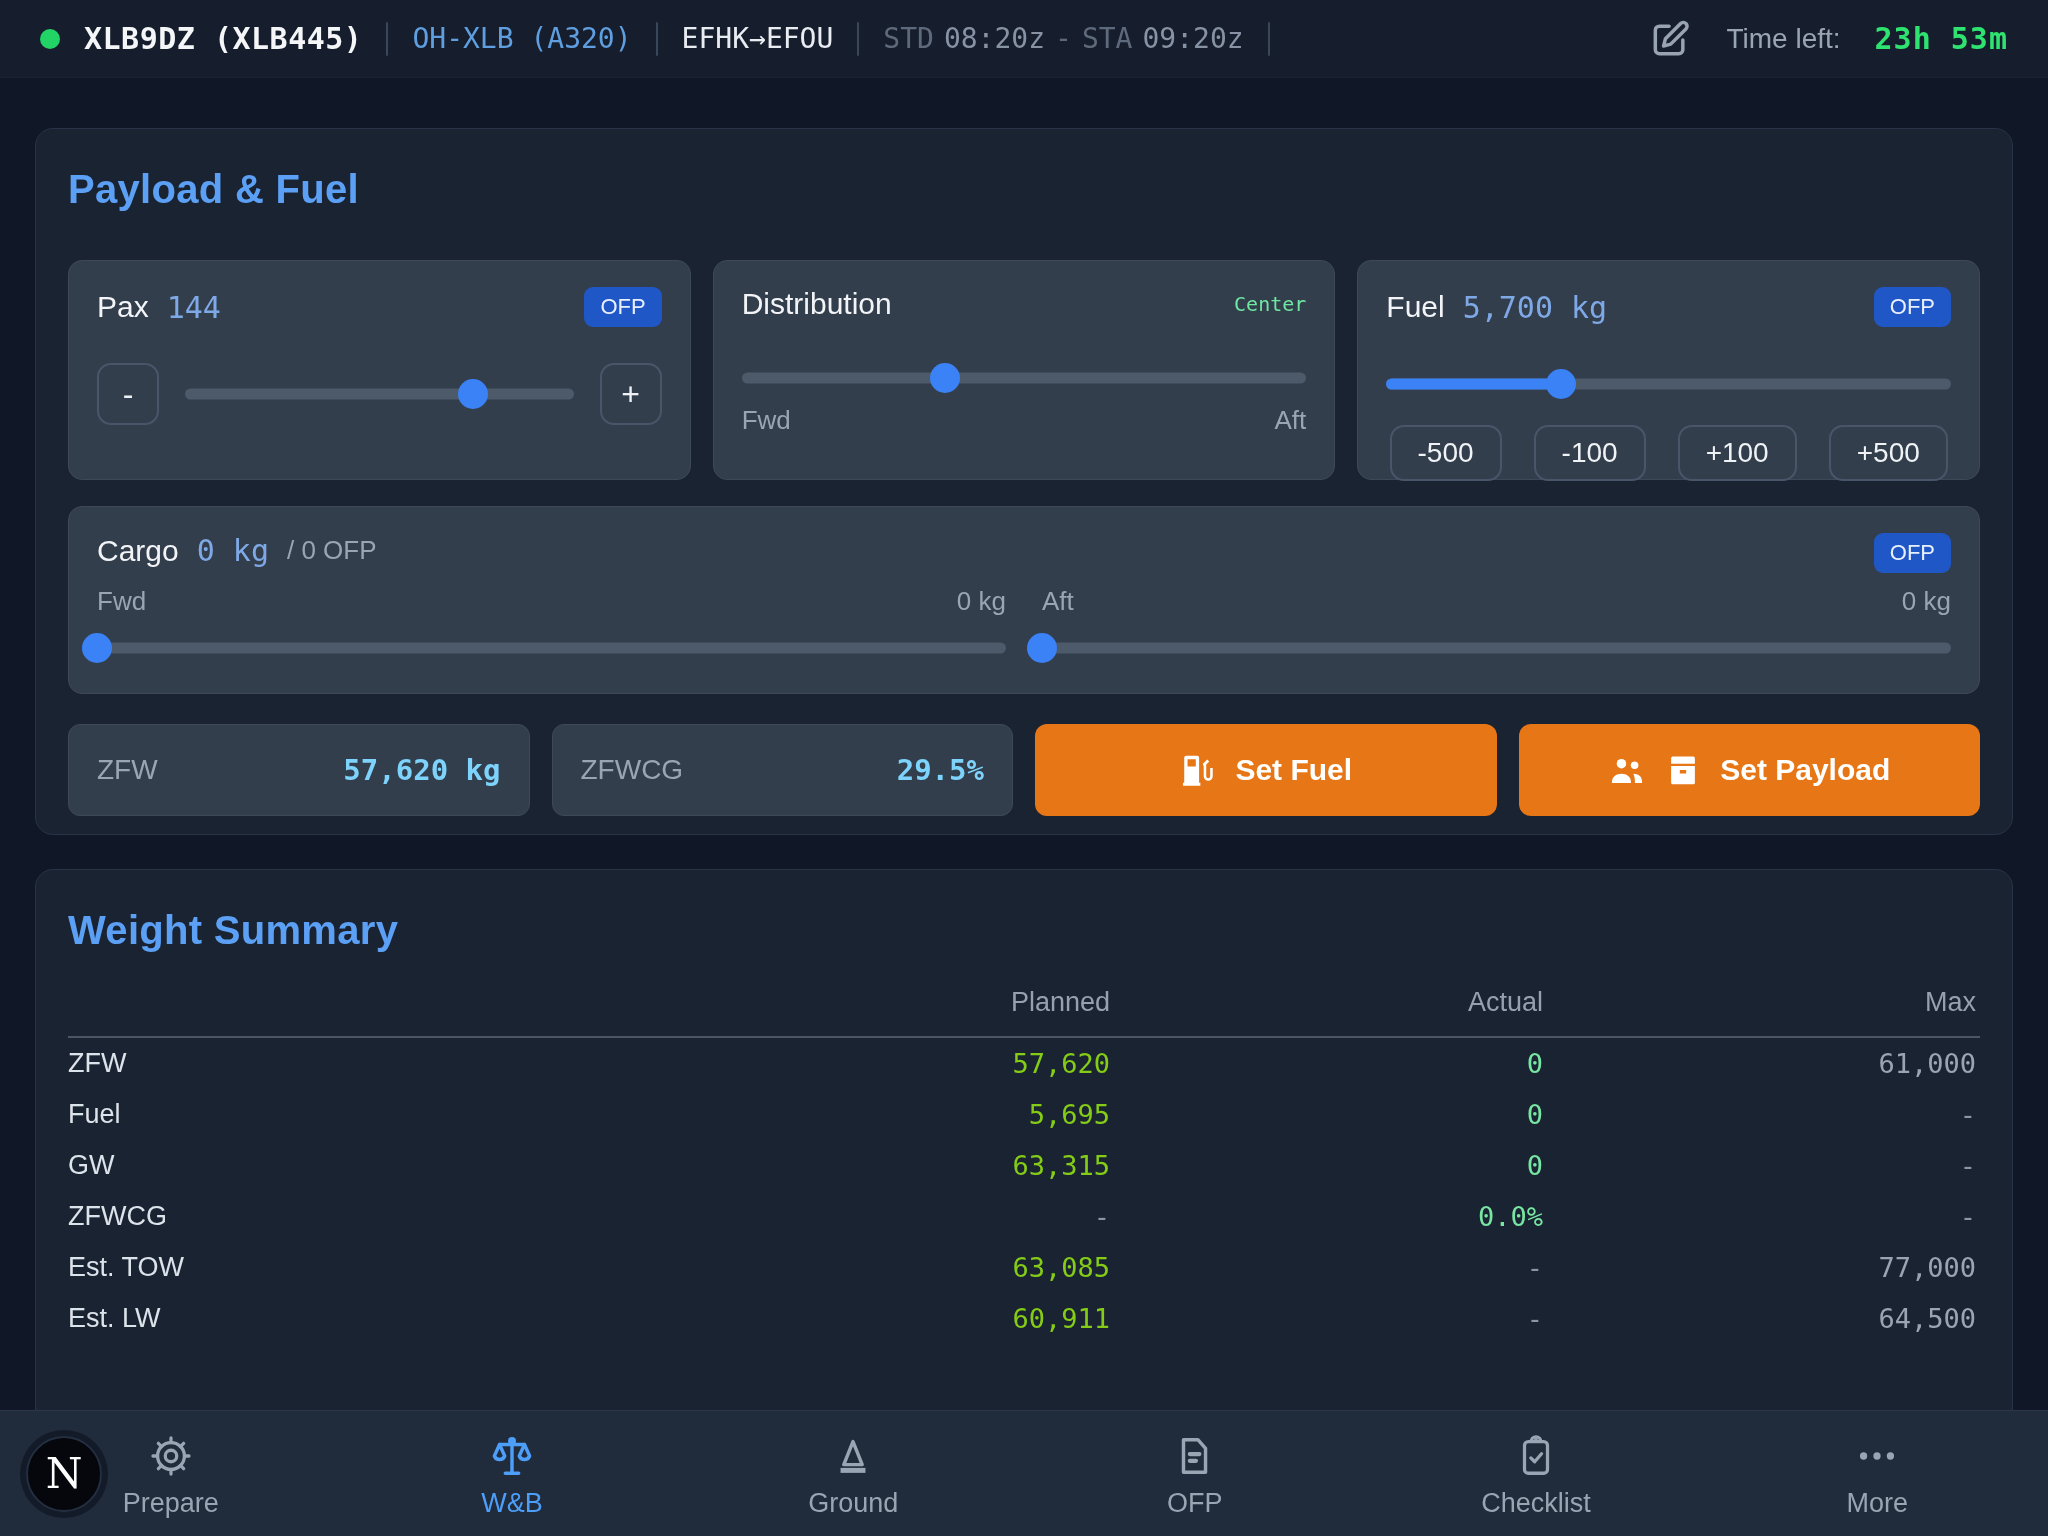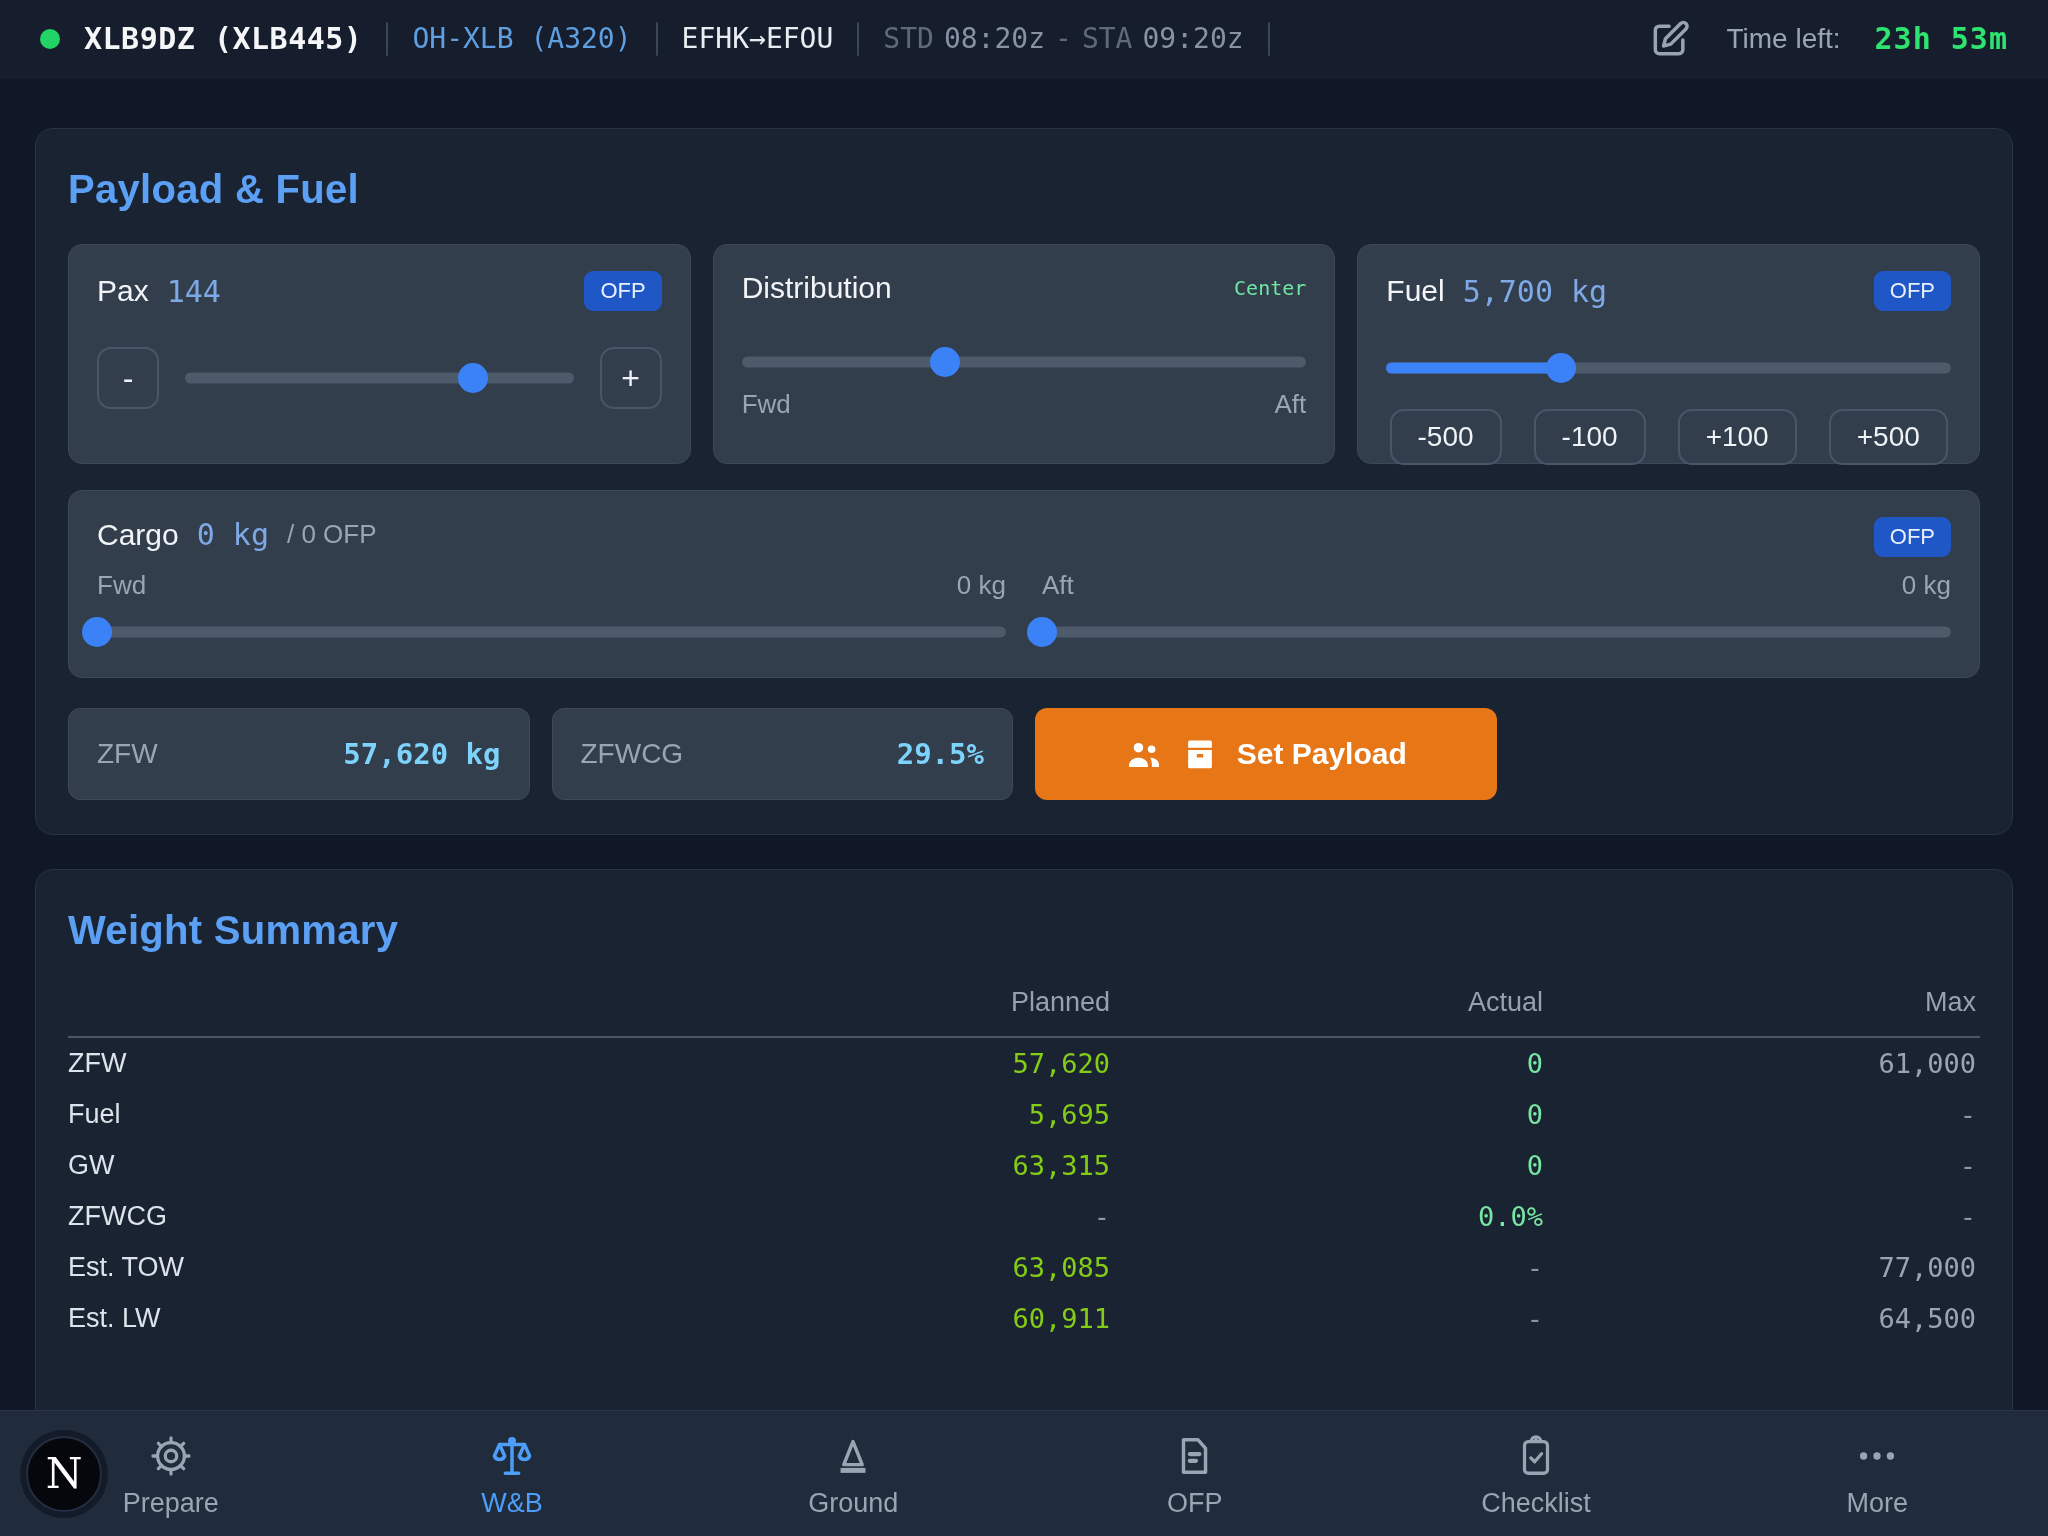--- a/index.html
+++ b/index.html
@@ -38,21 +38,21 @@
   .content { padding:0 35px; }
   .card {
     background:#1a2332; border:1px solid #283348; border-radius:18px;
     padding:38px 32px 32px 32px;
   }
   .card-payload { margin-top:50px; height:707px; }
   .card-weights { margin-top:34px; height:569px; }
   .card-title { color:#5ba0f5; font-size:40px; font-weight:bold; letter-spacing:.3px; }
 
   
-  .tiles-row { display:grid; grid-template-columns:repeat(3,1fr); gap:22px; margin-top:32px;border-radius:26px; }
+  .tiles-row { display:grid; grid-template-columns:repeat(3,1fr); gap:22px; margin-top:48px;border-radius:26px; }
   .tile {
     background:#333e4d; border:1px solid #3d4958; border-radius:14px;
     padding:26px 28px; height:220px; position:relative;
   }
   .tile-head { display:flex; align-items:center; gap:18px; }
   .tile-label { font-size:30px; color:#f2f4f7; }
   .tile-value { font-size:30px; color:#7fa9e6; }
   .tile-suffix { font-size:26px; color:#9aa5b4; }
   .green-value { margin-left:auto; font-size:20px; color:#6ee7a0; }
   .ofp-badge {
@@ -280,20 +280,26 @@
         <div class="stat-tile">
           <span class="stat-label">ZFW</span>
           <span class="stat-value mono">57,620 kg</span>
         </div>
         <div class="stat-tile">
           <span class="stat-label">ZFWCG</span>
           <span class="stat-value mono">29.5%</span>
         </div>
         <button class="action-btn">
           <svg viewBox="0 0 24 24" fill="currentColor">
+            <path d="M4.5 3h7a1.2 1.2 0 0 1 1.2 1.2V20h.8v2H2.5v-2h.8V4.2A1.2 1.2 0 0 1 4.5 3zm.9 2.2v4.6h5.2V5.2H5.4zM15 8.2l2.8-2.8 1.3 1.3-1.9 1.9V16a1.25 1.25 0 0 0 2.5 0v-5.2h1.6V16a2.85 2.85 0 0 1-5.7 0V9.6L15 8.2z"></path>
+          </svg>
+          <span>Set Fuel</span>
+        </button>
+        <button class="action-btn">
+          <svg viewBox="0 0 24 24" fill="currentColor">
             <circle cx="8.5" cy="8" r="3"></circle>
             <path d="M2.5 19.5c0-3.2 2.6-5.2 6-5.2s6 2 6 5.2v.7h-12v-.7z"></path>
             <circle cx="16.8" cy="9" r="2.4"></circle>
             <path d="M16 14.4c3.2 0 5.5 1.8 5.5 4.8v1h-4.5v-.7c0-2-.3-3.7-1-5.1z"></path>
           </svg>
           <svg viewBox="0 0 24 24" fill="currentColor">
             <path d="M5.5 3.5h13a1 1 0 0 1 1 1V8h-15V4.5a1 1 0 0 1 1-1zM4.5 9.5h15V20a1 1 0 0 1-1 1h-13a1 1 0 0 1-1-1V9.5zm5.5 2.5v2.2h4V12h-4z"></path>
           </svg>
           <span>Set Payload</span>
         </button>

